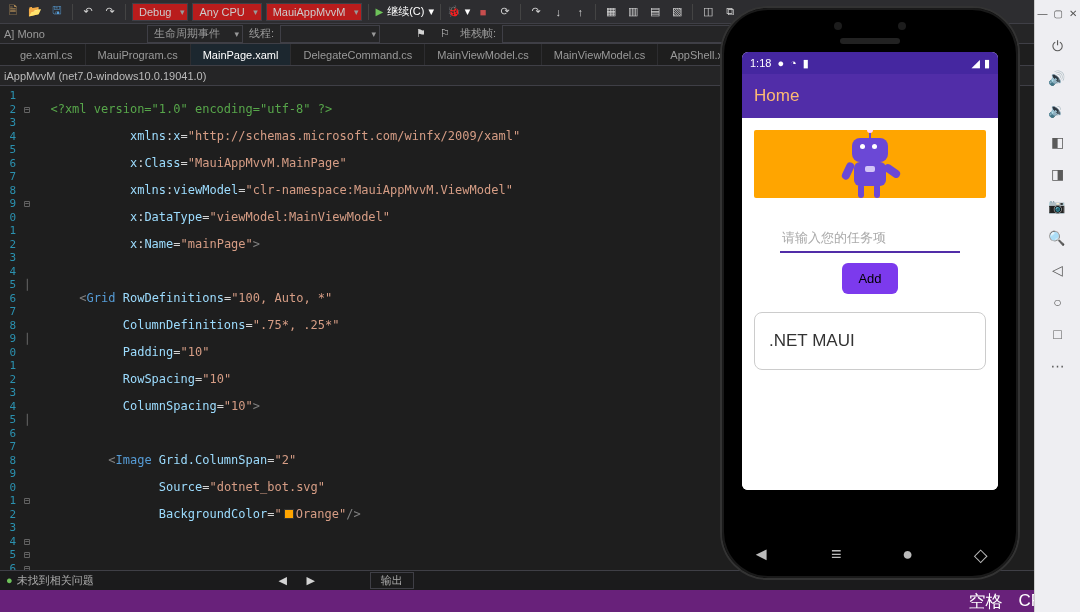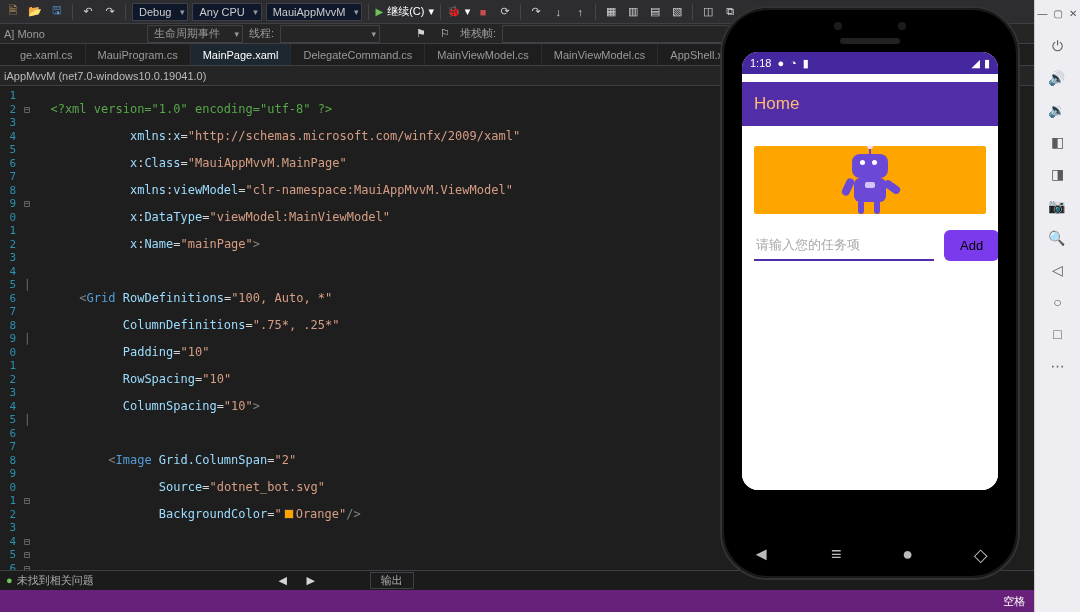--- a/index.html
+++ b/index.html
@@ -27,21 +27,21 @@
     .tb-icn {
       width: 18px; height: 18px;
       display: inline-flex; align-items: center; justify-content: center;
       color: #d4d4d4;
     }
     .tb-sep { width: 1px; height: 16px; background: #444; margin: 0 2px; }
     .tb-drop {
       display: flex; align-items: center;
       border: 1px solid #3f3f46; padding: 1px 16px 1px 6px;
       position: relative; color: #ccc; height: 18px;
-      background: #0f172a;
+      background: #b91c1c;
     }
     .tb-drop::after { content: "▾"; position: absolute; right: 3px; color: #9a9a9a; font-size: 9px; }
     .tb-run { display: flex; align-items: center; gap: 4px; color: #fff; }
     .tb-run::before { content: "▶"; color: #6ec25a; font-size: 10px; }
     .firebug { color: #fff; display:flex; align-items:center; gap:4px;}
     .firebug::before { content: "🐞"; font-size:11px;}
     
     .vs-breadcrumb {
       display: flex; align-items: center; height: 20px;
       background: #252526; border-bottom: 1px solid #3f3f46;
@@ -111,24 +111,24 @@
     
     .problems-bar {
       position:absolute; left:0; right:0; bottom:22px;
       display:flex; align-items:center;
       height: 20px; background: #1b1b1c; border-top:1px solid #3f3f46;
       font-size:11px; color:#aaa; padding:0 6px; gap:10px;
     }
     .problems-bar .green-dot::before { content:"●"; color:#6ec25a; margin-right:4px;}
     .out-tab { border:1px solid #3f3f46; padding:0 10px; margin-left:40px;}
     .status-bar {
-      position:absolute; left:0; right:0; bottom:0;
+      position:absolute; left:0; right:7px; bottom:0;
       height: 22px; background: #68217a;
       color: #fff; display: flex; justify-content: flex-end;
-      align-items: center; padding: 0 10px; gap: 16px; font-size: 11px;
+      align-items: center; padding: 0 10px; gap: 16px; font-size: 17px;
     }
     .right-panel {
       position: absolute; right: 0; top: 0; bottom: 0;
       width: 46px; background: #eeeef2; border-left: 1px solid #ccc;
       display: flex; flex-direction: column; align-items: center; gap: 10px;
       padding-top: 8px; color: #5a5a5a; font-size: 14px;
     }
     .right-panel .win-ctl { display:flex; gap:6px; font-size:10px; color:#555; margin-bottom:6px;}
     .right-panel .ricon { width:24px; height:22px; display:flex; align-items:center; justify-content:center; cursor:pointer;}
     
@@ -148,21 +148,21 @@
     .phone .speaker {
       width: 60px; height: 6px; border-radius: 6px;
       background: #222; margin: 6px auto 8px auto;
     }
     .phone .dots {
       display:flex; justify-content:center; gap:56px; margin-bottom:8px;
     }
     .phone .dots span{ width:8px; height:8px; border-radius:50%; background:#1c1c1c;}
     .phone .screen {
       background: #fff; width: 100%; height: 438px;
-      border-radius: 16px; overflow: hidden; display:flex; flex-direction:column;gap:8px;
+      border-radius: 6px; overflow: hidden; display:flex; flex-direction:column;
     }
     .android-status {
       height: 22px; background: #4527a0; color: #fff;
       display:flex; justify-content:space-between; align-items:center;
       padding:0 8px; font-size:11px;
     }
     .android-status .l { display:flex; gap:6px; align-items:center;}
     .android-status .r { display:flex; gap:4px; align-items:center;}
     .appbar {
       height: 44px; background: #512da8; color:#fdba74;
@@ -184,21 +184,21 @@
     .bot .eye.l{ left:18px;} .bot .eye.r{ left:30px;}
     .bot .ant{ width:2px; height:8px; background:#6b48d6; position:absolute; top:-2px; left:27px;}
     .bot .ant::before{ content:""; width:6px; height:6px; background:#ffd7ff; border-radius:50%; position:absolute; top:-5px; left:-2px;}
     .bot .body{ width:32px; height:24px; background:#6b48d6; border-radius:6px; position:absolute; top:28px; left:12px;}
     .bot .body::after{ content:""; width:10px; height:6px; background:#d2c4f7; position:absolute; top:4px; left:11px; border-radius:2px;}
     .bot .armL,.bot .armR{ width:8px; height:18px; background:#6b48d6; border-radius:4px; position:absolute; top:28px;}
     .bot .armL{ left:2px; transform:rotate(25deg);}
     .bot .armR{ right:2px; transform:rotate(-55deg);}
     .bot .legL,.bot .legR{ width:6px; height:14px; background:#6b48d6; border-radius:3px; position:absolute; top:50px;}
     .bot .legL{ left:16px;} .bot .legR{ left:32px;}
-    .entry-row{ display:flex; gap:10px; margin-top:16px; }
+    .entry-row{ display:flex; gap:10px; margin-top:26px; align-items:center;flex-direction:column;}
     .entry{
       flex:1; border:none; border-bottom:2px solid #512da8; padding:6px 2px;
       font-size:13px; outline:none; color:#333;
     }
     .entry::placeholder{ color:#aaa;}
     .add-btn{
       background:#7c3aed; color:#000000; border:none; border-radius:6px;
       padding:8px 16px; font-size:13px; cursor:pointer;
     }
     .item-card{
@@ -464,20 +464,21 @@
             <div class="armR"></div>
           <div class="body"></div>
           <div class="legL"></div>
             <div class="legR"></div>
         </div>
       </div>
       <div class="entry-row">
         <input class="entry" placeholder="请输入您的任务项" style="">
         <button class="add-btn">Add</button>
       </div>
+      <div class="item-card">.NET MAUI</div>
     </div>
   </div>
   <div class="nav-buttons">
     <span>◄</span>
     <span>≡</span>
     <span>●</span>
     <span>◇</span>
   </div>
 </div>
 

